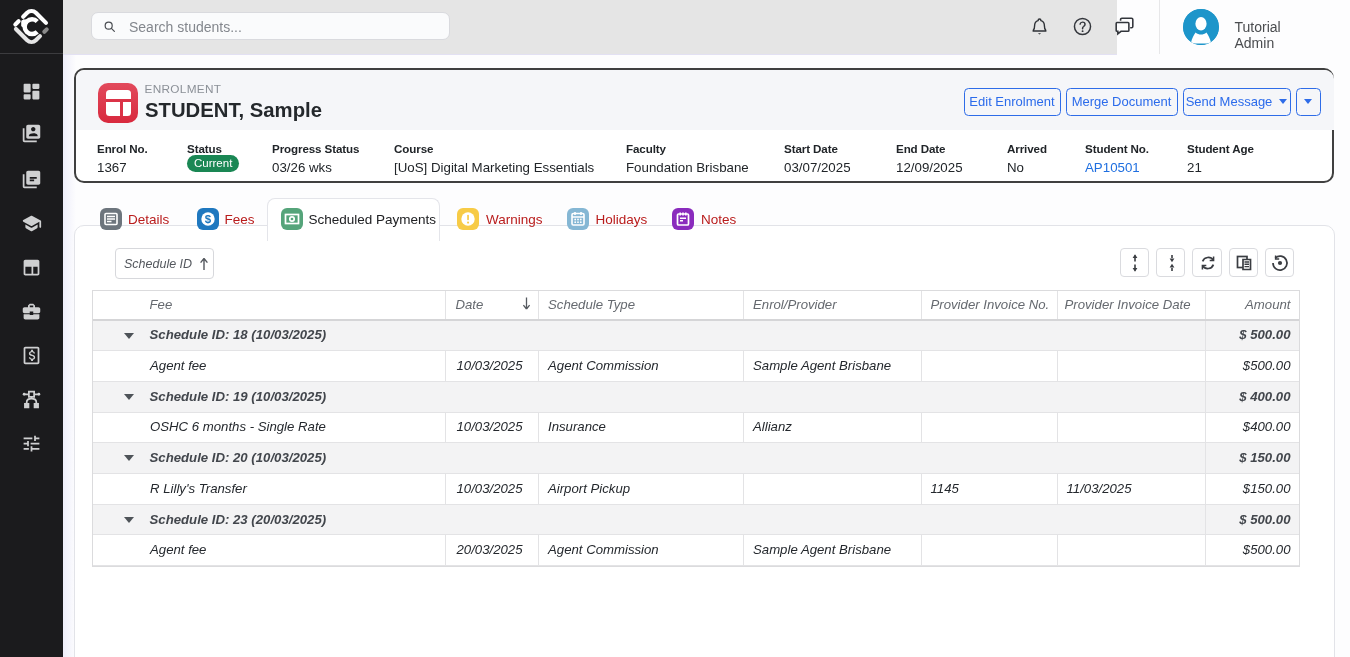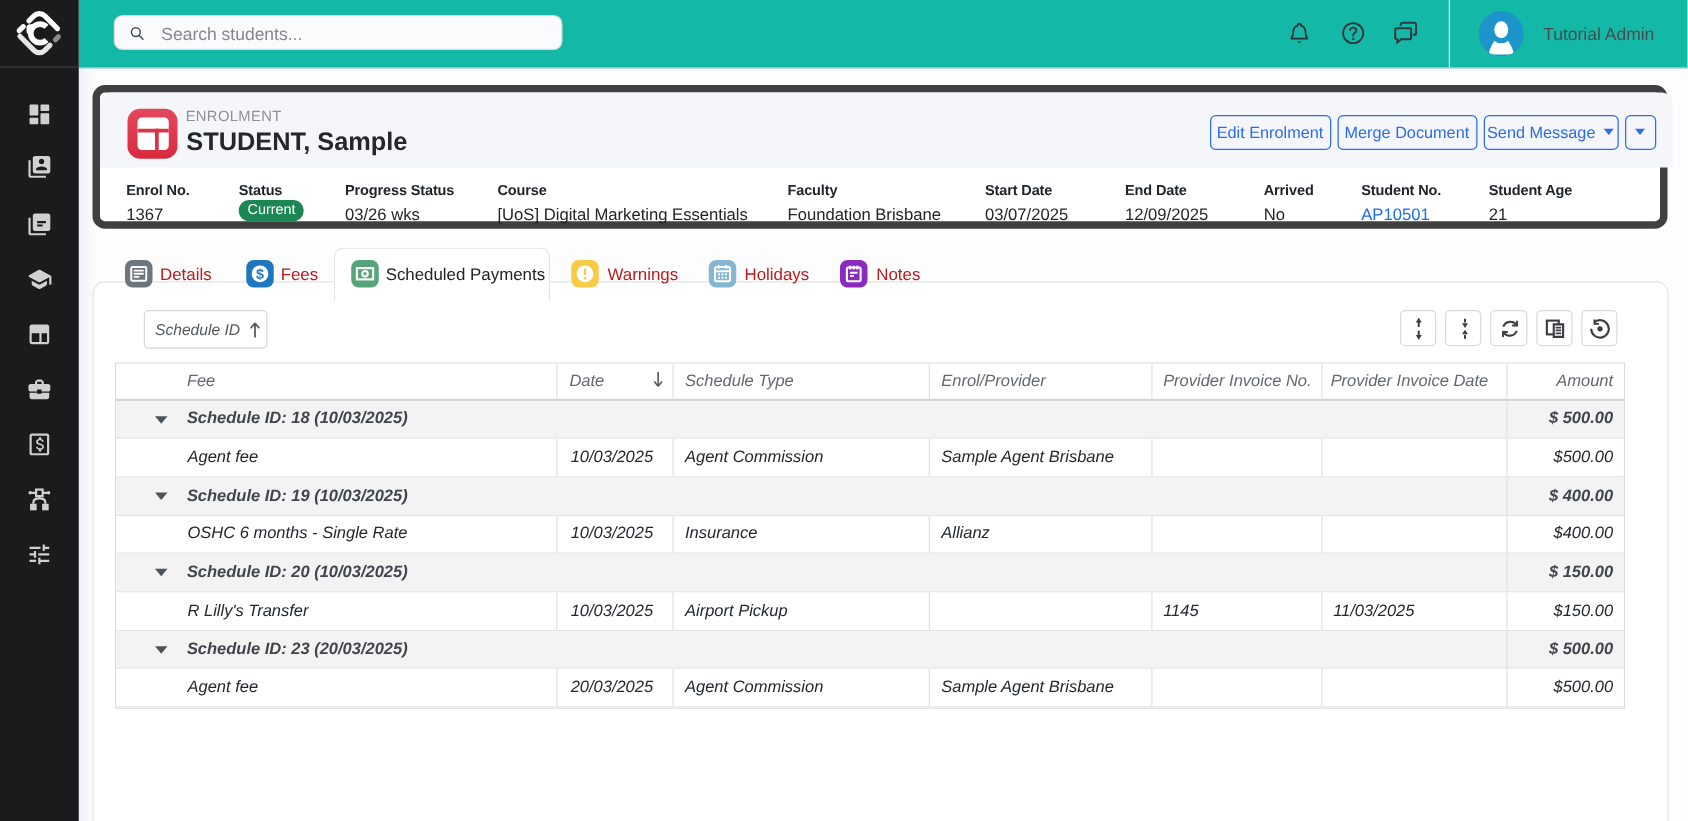--- a/index.html
+++ b/index.html
@@ -3,33 +3,33 @@
 <meta charset="utf-8">
 <style>
   * { margin:0; padding:0; box-sizing:border-box; }
   html,body { width:1350px; height:657px; overflow:hidden; font-family:"Liberation Sans", sans-serif; background:#fdfdfe; }
 
   #sidebar { position:absolute; left:0; top:0; width:63px; height:657px; background:#1b1b1d; z-index:10; }
   #sidebar .divider { position:absolute; left:0; top:53px; width:63px; height:1px; background:#3c3c3f; }
   .sicon { position:absolute; left:21px; width:21px; height:21px; }
   .sicon svg { display:block; width:21px; height:21px; }
 
-  #topbar { position:absolute; left:63px; top:0; width:1287px; height:55px; background:#14b8a6; border-bottom:1px solid #e3e1f3; z-index:5; }
+  #topbar { position:absolute; left:63px; top:0; width:1054px; height:55px; background:#e5e5e5; border-bottom:1px solid #e3e1f3; z-index:5; }
   #search { position:absolute; left:28px; top:12px; width:359px; height:28px; background:#fafbfc; border:1px solid #d9dade; border-radius:7px; }
   #search svg { position:absolute; left:11px; top:7px; width:13px; height:13px; }
   #search .ph { position:absolute; left:37px; top:6px; font-size:14px; color:#83878d; }
   #tb-divider { position:absolute; left:1096px; top:0; width:1px; height:54px; background:#e7e7e9; }
   .tbicon { position:absolute; top:16px; width:21px; height:21px; }
   #avatar { position:absolute; left:1120px; top:9px; width:36px; height:36px; border-radius:50%; background:#1d95ca; overflow:hidden; }
   #uname { position:absolute; left:1171.5px; top:18.5px; font-size:14px; color:#4a4c4f; font-weight:normal; letter-spacing:0px; }
 
   #content { position:absolute; left:63px; top:55px; width:1287px; height:602px; background:#fdfdfe; }
   #leftglow { position:absolute; left:0; top:0; width:13px; height:602px; background:linear-gradient(90deg,#eeeefa,rgba(253,253,254,0)); }
 
-  #card1 { position:absolute; left:11px; top:13px; width:1260px; height:115px; background:#ffffff; border:6px solid #404040; border-radius:10px; }
+  #card1 { position:absolute; left:11px; top:13px; width:1260px; height:115px; background:#ffffff; border:2px solid #404040; border-radius:10px; }
   #band { position:absolute; left:0; top:0; width:1258px; height:60px; background:#f5f6f9; border-radius:9px 9px 0 0; }
   #redicon { position:absolute; left:22px; top:13px; width:40px; height:40px; border-radius:10px; background:linear-gradient(180deg,#e24a5c,#d8293e); }
   #redicon .g { position:absolute; left:7.5px; top:7px; width:25px; height:25.5px; background:#ffffff; border-radius:3.5px; }
   #redicon .h { position:absolute; left:7.5px; top:15.5px; width:25px; height:3px; background:#db3347; }
   #redicon .v { position:absolute; left:22px; top:15.5px; width:3px; height:17px; background:#db3347; }
   #enr-label { position:absolute; left:68.5px; top:12px; font-size:11.8px; color:#8b9097; letter-spacing:.3px; }
   #enr-title { position:absolute; left:69px; top:29px; font-size:20.3px; color:#24282c; font-weight:bold; letter-spacing:0px; }
   .bbtn { position:absolute; top:18px; height:27.5px; border:1px solid #2e6ce8; border-radius:4.5px; color:#2b6beb; font-size:13px; line-height:25.5px; text-align:center; white-space:nowrap; }
   .caret { display:inline-block; width:0; height:0; border-left:4.5px solid transparent; border-right:4.5px solid transparent; border-top:5px solid #2e6ce8; vertical-align:2px; margin-left:7px; }
 

